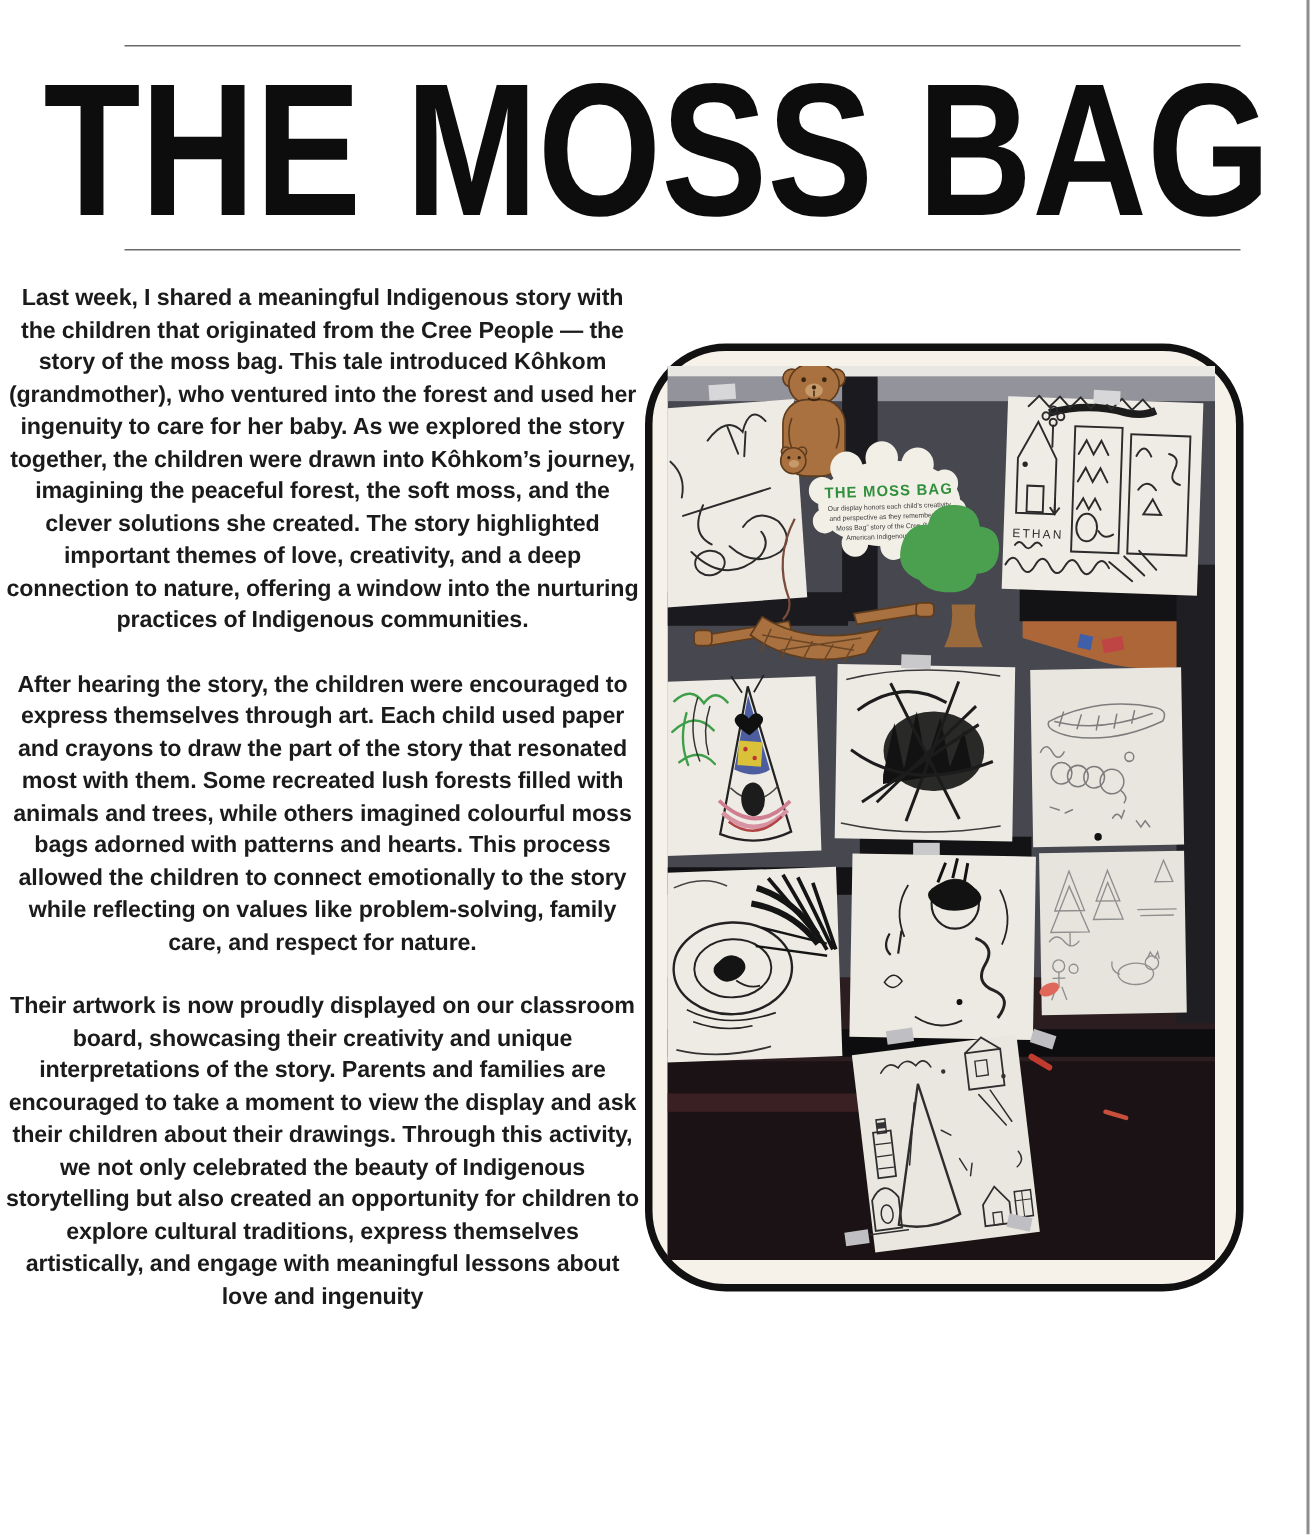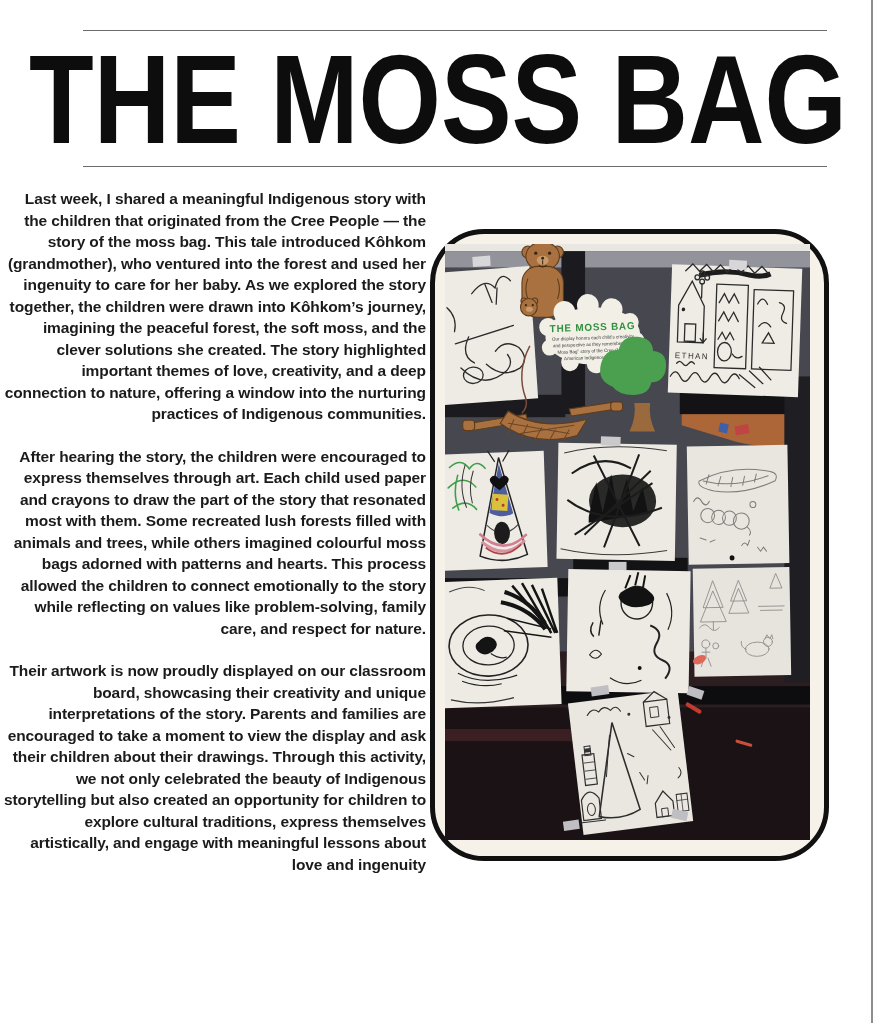--- a/index.html
+++ b/index.html
@@ -21,21 +21,21 @@
   }
   .title-svg text{
     font-family:"Liberation Sans",sans-serif;
     font-weight:bold;fill:#0d0d0d;
   }
   .body-col{
     position:absolute;left:4px;top:188px;width:422px;
     font-size:15.5px;line-height:21.5px;font-weight:bold;
     color:#1b1b1b;text-align:center;letter-spacing:-0.1px;
   }
-  .body-col p{margin:0 0 21px 0;text-align:right;}
+  .body-col p{margin:0 0 21px 0;}
   .photo-frame{
     position:absolute;left:430px;top:229px;width:399px;height:632px;
     box-sizing:border-box;
     border:5px solid #111111;border-radius:54px;
     background:#f6f2e9;
     padding:10px 14px 16px 10px;
   }
   .photo-frame svg{display:block;width:100%;height:100%;}
   .page-edge{
     position:absolute;left:871px;top:0;width:2px;height:1023px;

